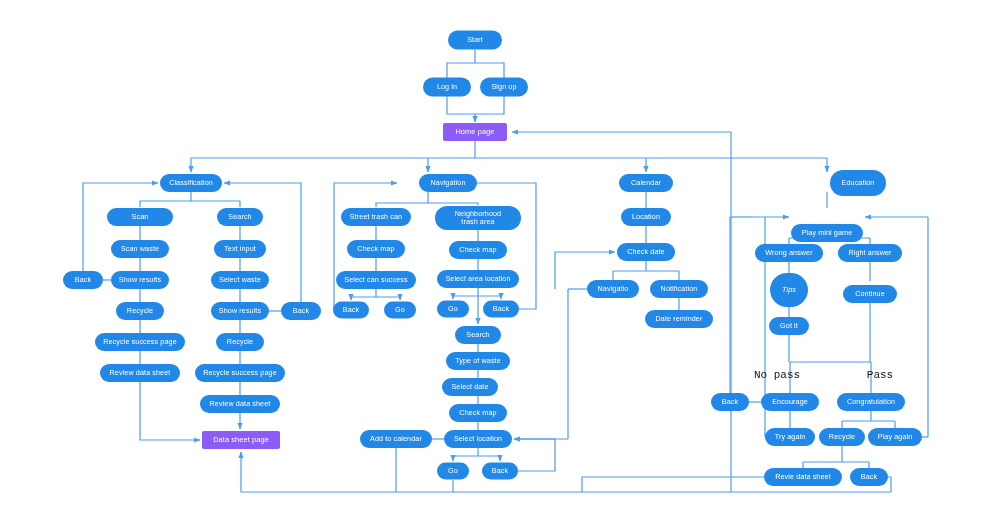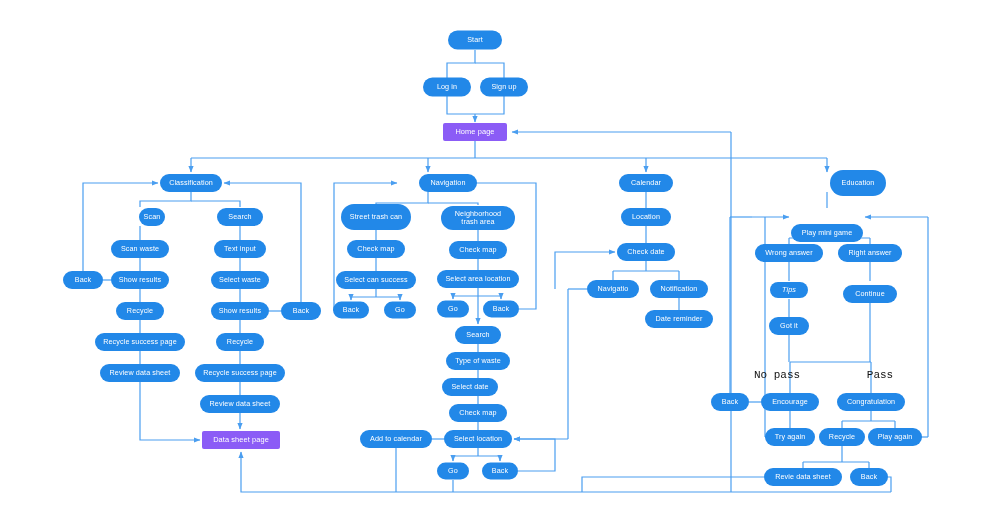--- a/index.html
+++ b/index.html
@@ -143,43 +143,43 @@
 
     </g>
   </svg>
 
   <div id="nodes-layer">
       <div class="node" style="left: 475px; top: 40px; width: 54px; height: 19px; text-align: right;">Start</div>
       <div class="node" style="left: 447px; top: 87px; width: 48px; height: 19px;">Log in</div>
       <div class="node" style="left: 504px; top: 87px; width: 48px; height: 19px;">Sign up</div>
       <div class="node rect" style="left: 475px; top: 132px; width: 64px; height: 18px;">Home page</div>
       <div class="node" style="left: 191px; top: 183px; width: 62px; height: 18px; border-radius: 9px;">Classification</div>
-      <div class="node" style="left: 140px; top: 217px; width: 26px; height: 18px; margin-left: 12px;">Scan</div>
+      <div class="node" style="left: 140px; top: 217px; width: 66px; height: 18px;">Scan</div>
       <div class="node" style="left: 140px; top: 249px; width: 58px; height: 18px;">Scan waste</div>
       <div class="node" style="left: 140px; top: 280px; width: 58px; height: 18px;">Show results</div>
       <div class="node" style="left: 83px; top: 280px; width: 40px; height: 18px;">Back</div>
       <div class="node" style="left: 140px; top: 311px; width: 48px; height: 18px;">Recycle</div>
       <div class="node" style="left: 140px; top: 342px; width: 90px; height: 18px;">Recycle success page</div>
       <div class="node" style="left: 140px; top: 373px; width: 80px; height: 18px;">Review data sheet</div>
       <div class="node" style="left: 240px; top: 217px; width: 46px; height: 18px;">Search</div>
       <div class="node" style="left: 240px; top: 249px; width: 52px; height: 18px;">Text input</div>
       <div class="node" style="left: 240px; top: 280px; width: 58px; height: 18px;">Select waste</div>
       <div class="node" style="left: 240px; top: 311px; width: 58px; height: 18px;">Show results</div>
       <div class="node" style="left: 301px; top: 311px; width: 40px; height: 18px;">Back</div>
       <div class="node" style="left: 240px; top: 342px; width: 48px; height: 18px;">Recycle</div>
       <div class="node" style="left: 240px; top: 373px; width: 90px; height: 18px;">Recycle success page</div>
       <div class="node" style="left: 240px; top: 404px; width: 80px; height: 18px;">Review data sheet</div>
       <div class="node rect" style="left: 241px; top: 440px; width: 78px; height: 18px;">Data sheet page</div>
       <div class="node" style="left: 428px; top: 183px; width: 58px; height: 18px; margin-left: 20px;">Navigation</div>
-      <div class="node" style="left: 376px; top: 217px; width: 70px; height: 26px;">Street trash can</div>
+      <div class="node" style="left: 376px; top: 217px; width: 70px; height: 18px;">Street trash can</div>
       <div class="node" style="left: 376px; top: 249px; width: 58px; height: 18px;">Check map</div>
       <div class="node" style="left: 376px; top: 280px; width: 80px; height: 18px;">Select can success</div>
       <div class="node" style="left: 351px; top: 310px; width: 36px; height: 17px;">Back</div>
       <div class="node" style="left: 400px; top: 310px; width: 32px; height: 17px;">Go</div>
-      <div class="node" style="left: 478px; top: 218px; width: 74px; height: 24px; text-align: center;">Neighborhood
+      <div class="node" style="left: 478px; top: 218px; width: 86px; height: 24px; text-align: center;">Neighborhood
 trash area</div>
       <div class="node" style="left: 478px; top: 250px; width: 58px; height: 18px;">Check map</div>
       <div class="node" style="left: 478px; top: 279px; width: 82px; height: 18px;">Select area location</div>
       <div class="node" style="left: 453px; top: 309px; width: 32px; height: 17px;">Go</div>
       <div class="node" style="left: 501px; top: 309px; width: 36px; height: 17px;">Back</div>
       <div class="node" style="left: 478px; top: 335px; width: 46px; height: 18px;">Search</div>
       <div class="node" style="left: 478px; top: 361px; width: 64px; height: 18px;">Type of waste</div>
       <div class="node" style="left: 470px; top: 387px; width: 56px; height: 18px;">Select date</div>
       <div class="node" style="left: 478px; top: 413px; width: 58px; height: 18px;">Check map</div>
       <div class="node" style="left: 478px; top: 439px; width: 68px; height: 18px;">Select location</div>
@@ -189,21 +189,21 @@
       <div class="node" style="left: 646px; top: 183px; width: 54px; height: 18px;">Calendar</div>
       <div class="node" style="left: 646px; top: 217px; width: 50px; height: 18px;">Location</div>
       <div class="node" style="left: 646px; top: 252px; width: 58px; height: 18px;">Check date</div>
       <div class="node" style="left: 613px; top: 289px; width: 52px; height: 18px;">Navigatio</div>
       <div class="node" style="left: 679px; top: 289px; width: 58px; height: 18px;">Notification</div>
       <div class="node" style="left: 679px; top: 319px; width: 68px; height: 18px;">Date reminder</div>
       <div class="node" style="left: 858px; top: 183px; width: 56px; height: 26px; text-align: right;">Education</div>
       <div class="node" style="left: 827px; top: 217px; width: 72px; height: 18px; margin-top: 16px;">Play mini game</div>
       <div class="node" style="left: 789px; top: 253px; width: 68px; height: 18px;">Wrong answer</div>
       <div class="node" style="left: 870px; top: 253px; width: 64px; height: 18px;">Right answer</div>
-      <div class="node" style="left: 789px; top: 290px; width: 38px; height: 16px; font-style: italic;">Tips</div>
+      <div class="node" style="left: 789px; top: 290px; width: 38px; height: 34px; font-style: italic;">Tips</div>
       <div class="node" style="left: 870px; top: 294px; width: 54px; height: 18px;">Continue</div>
       <div class="node" style="left: 789px; top: 326px; width: 40px; height: 18px;">Got it</div>
       <div class="node" style="left: 730px; top: 402px; width: 38px; height: 18px;">Back</div>
       <div class="node" style="left: 790px; top: 402px; width: 58px; height: 18px;">Encourage</div>
       <div class="node" style="left: 871px; top: 402px; width: 68px; height: 18px;">Congratulation</div>
       <div class="node" style="left: 790px; top: 437px; width: 50px; height: 18px;">Try again</div>
       <div class="node" style="left: 842px; top: 437px; width: 46px; height: 18px;">Recycle</div>
       <div class="node" style="left: 895px; top: 437px; width: 54px; height: 18px;">Play again</div>
       <div class="node" style="left: 803px; top: 477px; width: 78px; height: 18px;">Revie data sheet</div>
       <div class="node" style="left: 869px; top: 477px; width: 38px; height: 18px;">Back</div>

